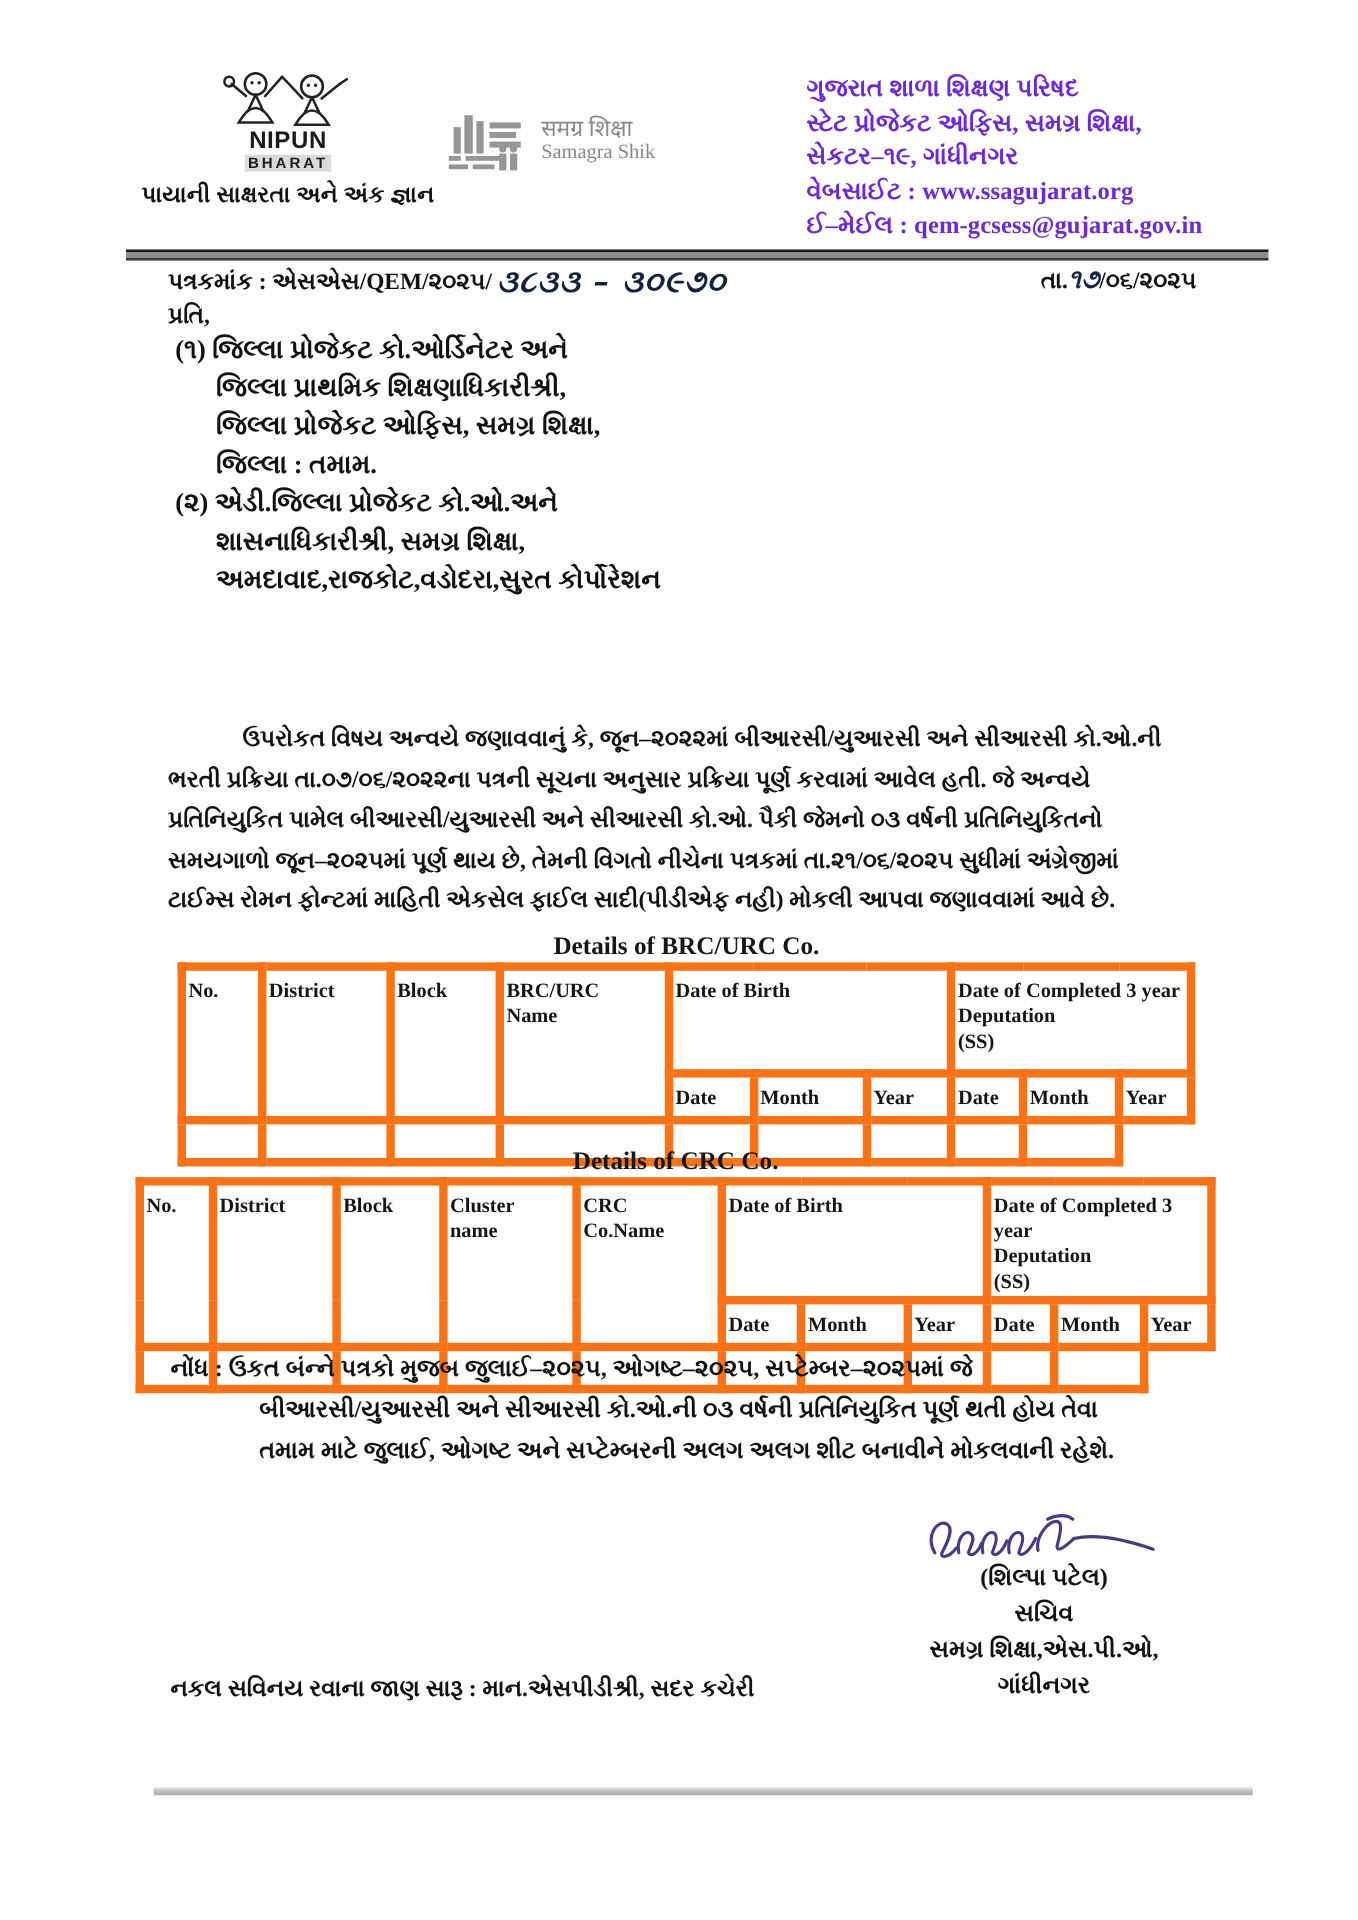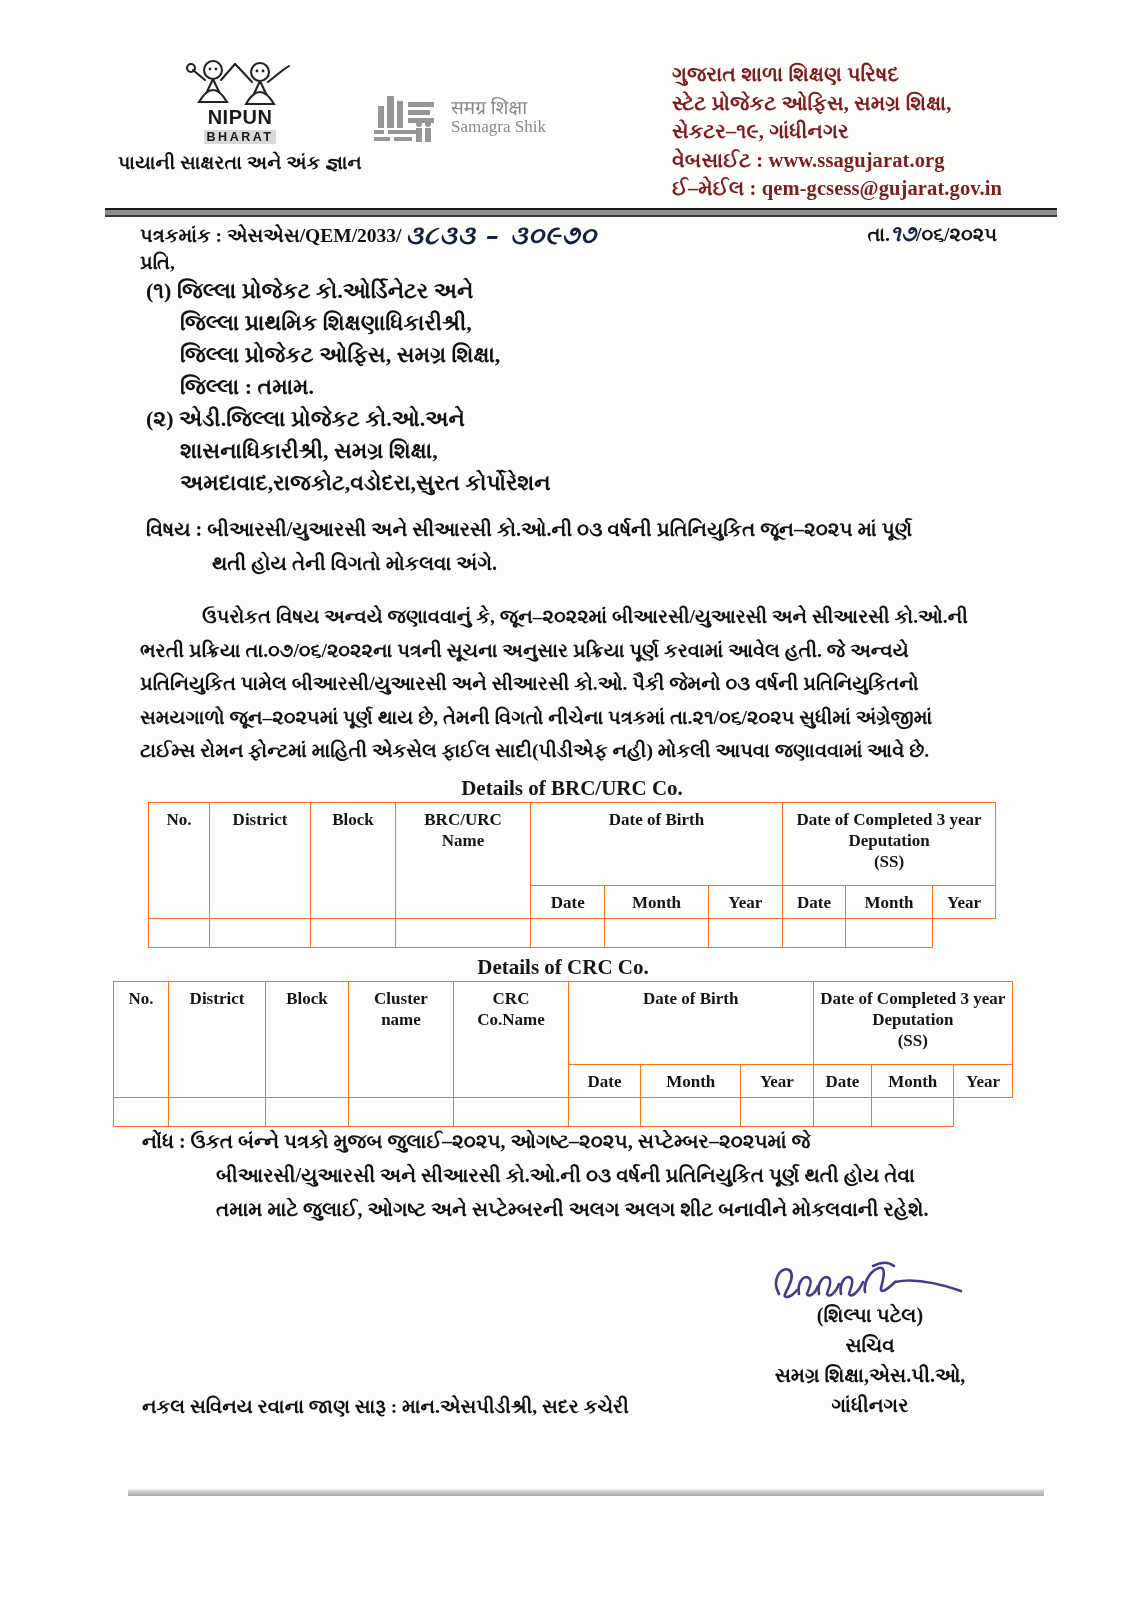--- a/index.html
+++ b/index.html
@@ -72,21 +72,21 @@
   .samagra-text { line-height: 1.05; color: #5d5d5d; }
   .samagra-hi { font-size: 19px; }
   .samagra-en { font-size: 17px; font-family: "Liberation Serif", serif; }
 
   .org-block {
     position: absolute;
     left: 672px; top: 14px;
     font-size: 20.5px;
     line-height: 28.5px;
     font-weight: bold;
-    color: #7f1d1d;
+    color: #6d28d9;
     letter-spacing: 0.1px;
   }
   .org-block .ln { white-space: nowrap; }
 
   .hrule {
     position: absolute;
     left: 105px; right: 75px;
     top: 208px;
     height: 5px;
     border-top: 2px solid #1a1a1a;
@@ -173,22 +173,22 @@
     color: #161616;
   }
   table.grid {
     border-collapse: collapse;
     width: 100%;
     font-family: "Liberation Serif", serif;
     font-size: 17px;
     color: #151515;
   }
   table.grid td, table.grid th {
-    border: 1px solid #f97316;
-    text-align: center;
+    border: 7px solid #f97316;
+    text-align: left;
     font-weight: bold;
     padding: 2px 2px;
     line-height: 21px;
   }
   table.grid th.tall { height: 74px; vertical-align: top; padding-top: 6px; }
   table.grid td.sub { height: 28px; }
   table.grid td.blank { height: 24px; }
 
   .table1 {
     position: absolute;
@@ -330,21 +330,21 @@
       <div class="ln">સેકટર–૧૯, ગાંધીનગર</div>
       <div class="ln">વેબસાઈટ : www.ssagujarat.org</div>
       <div class="ln">ઈ–મેઈલ : qem-gcsess@gujarat.gov.in</div>
     </div>
   </div>
 
   <div class="hrule"></div>
 
   <div class="refline">
     <span class="ref-left">
-      <span>પત્રકમાંક : એસએસ/QEM/2033/</span><span class="ref-hand">૩૮૩૩ – ૩૦૯૭૦</span>
+      <span>પત્રકમાંક : એસએસ/QEM/૨૦૨૫/</span><span class="ref-hand">૩૮૩૩ – ૩૦૯૭૦</span>
     </span>
     <span class="ref-right">
       <span>તા.</span><span class="ref-date-hand">૧૭</span><span>/૦૬/૨૦૨૫</span>
     </span>
   </div>
 
   <div class="prati">પ્રતિ,</div>
 
   <div class="addr">
     <div class="l1">
@@ -355,25 +355,20 @@
     <div class="ind">જિલ્લા પ્રોજેકટ ઓફિસ, સમગ્ર શિક્ષા,</div>
     <div class="ind">જિલ્લા :  તમામ.</div>
     <div class="l1">
       <span>(૨)</span>
       <span>એડી.જિલ્લા પ્રોજેકટ કો.ઓ.અને</span>
     </div>
     <div class="ind">શાસનાધિકારીશ્રી, સમગ્ર શિક્ષા,</div>
     <div class="ind">અમદાવાદ,રાજકોટ,વડોદરા,સુરત કોર્પોરેશન</div>
   </div>
 
-  <div class="subject">
-    <span>વિષય :</span>
-    <span>બીઆરસી/યુઆરસી અને સીઆરસી કો.ઓ.ની ૦૩ વર્ષની પ્રતિનિયુકિત જૂન–૨૦૨૫ માં પૂર્ણ</span>
-    <span class="s2">થતી હોય તેની વિગતો મોકલવા અંગે.</span>
-  </div>
 
   <div class="body-para">
     <div class="firstline">ઉપરોકત વિષય અન્વયે જણાવવાનું કે, જૂન–૨૦૨૨માં બીઆરસી/યુઆરસી અને સીઆરસી કો.ઓ.ની</div>
     <div>ભરતી પ્રક્રિયા તા.૦૭/૦૬/૨૦૨૨ના પત્રની સૂચના અનુસાર પ્રક્રિયા પૂર્ણ કરવામાં આવેલ હતી. જે અન્વયે</div>
     <div>પ્રતિનિયુકિત પામેલ બીઆરસી/યુઆરસી અને સીઆરસી કો.ઓ. પૈકી જેમનો ૦૩ વર્ષની પ્રતિનિયુકિતનો</div>
     <div>સમયગાળો જૂન–૨૦૨૫માં પૂર્ણ થાય છે, તેમની વિગતો નીચેના પત્રકમાં તા.૨૧/૦૬/૨૦૨૫ સુધીમાં અંગ્રેજીમાં</div>
     <div>ટાઈમ્સ રોમન ફોન્ટમાં માહિતી એકસેલ ફાઈલ સાદી(પીડીએફ નહી) મોકલી આપવા જણાવવામાં આવે છે.</div>
   </div>
 
   <div class="table1">

